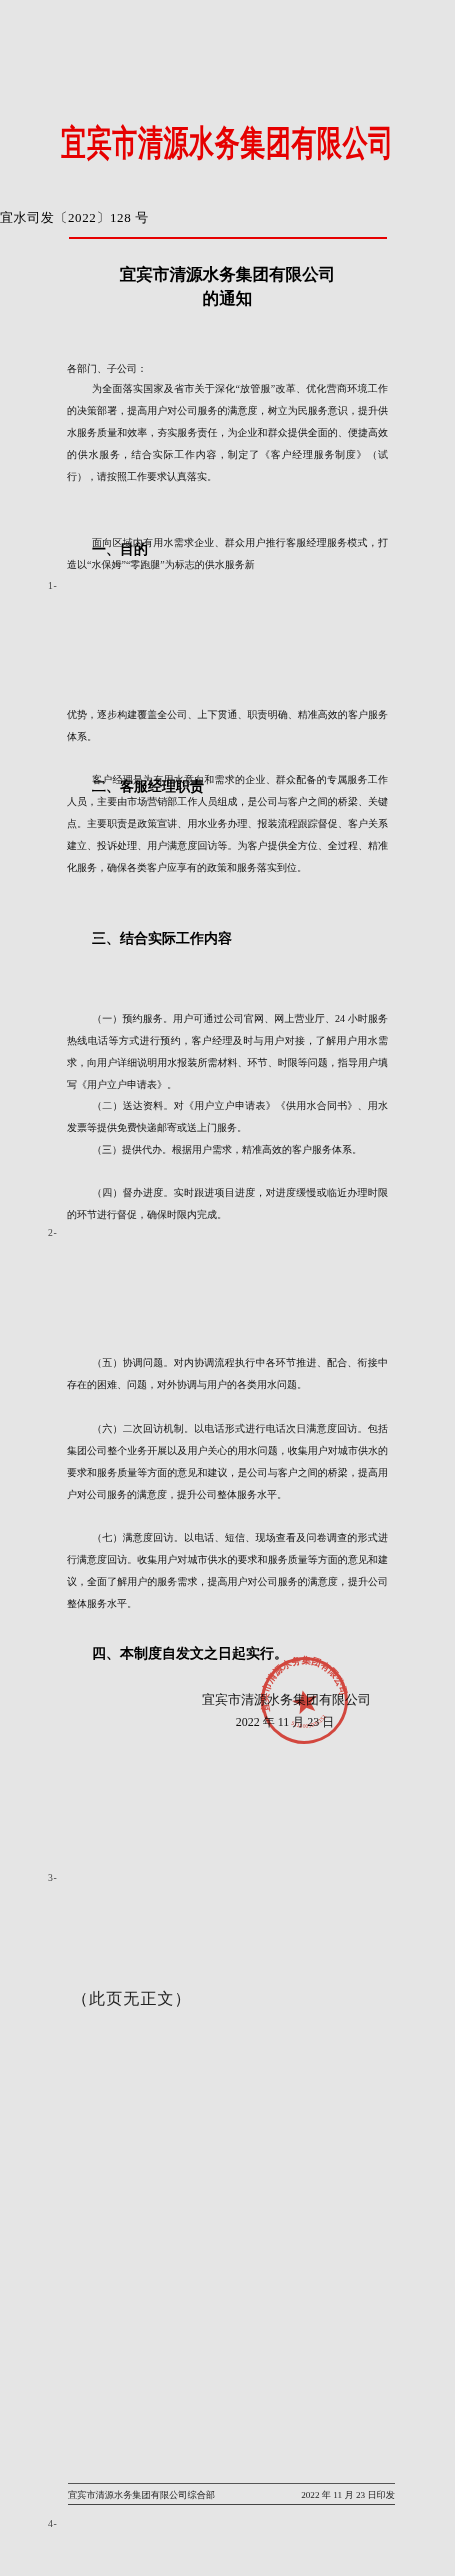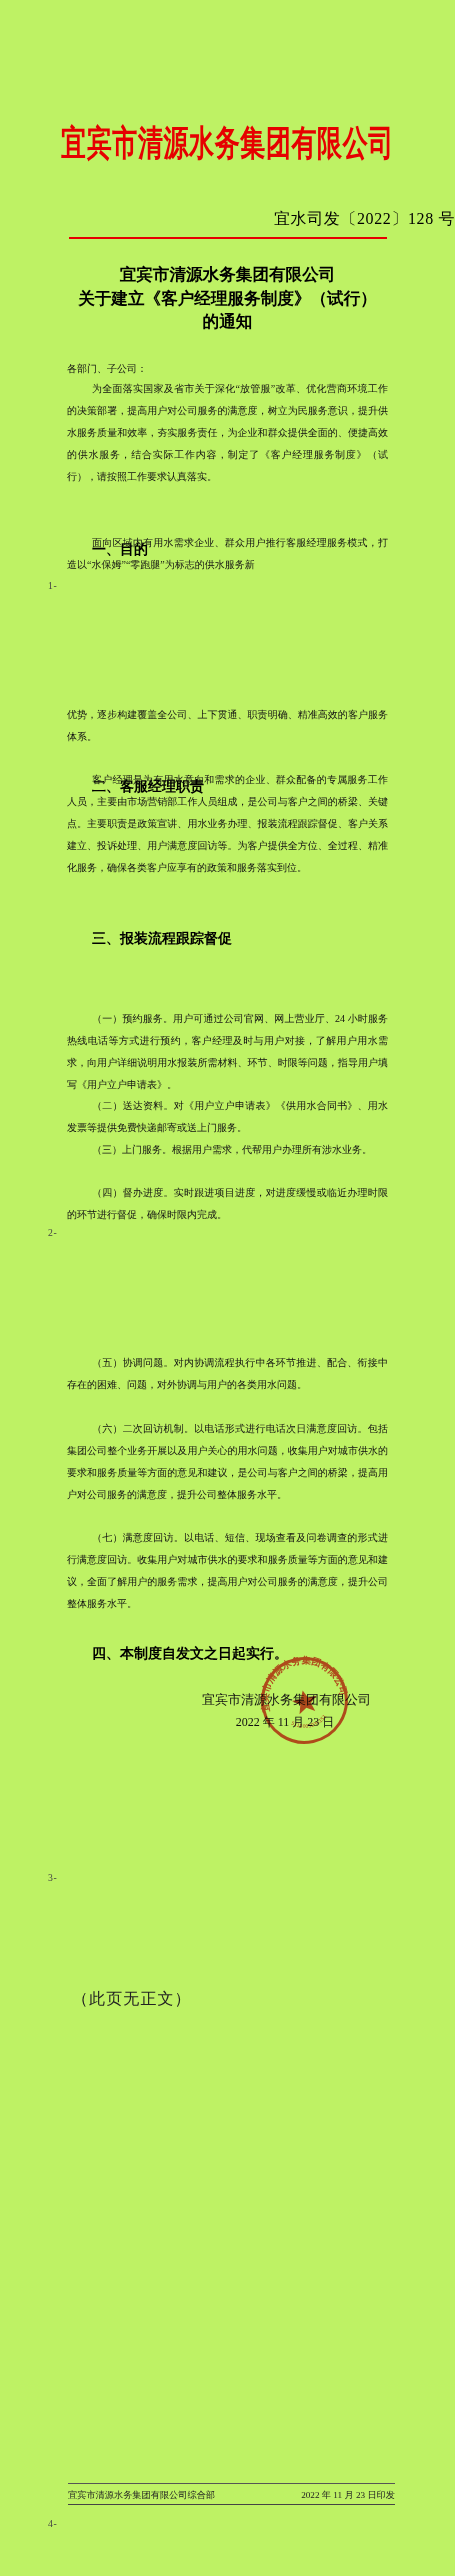--- a/index.html
+++ b/index.html
@@ -1,39 +1,39 @@
 <!DOCTYPE html>
 <html style="font-size:9.2px"><head>
 <meta charset="utf-8">
 <style>
   html, body { margin: 0; padding: 0; background: #ffffff; }
   .document {
     position: relative;
     width: 455px;
     height: 2576px;
-    background: #bef264;
+    background: #e5e5e5;
     font-family: "Liberation Serif", "DejaVu Serif", serif;
     color: #1a1a1a;
     overflow: hidden;
   }
   .abs { position: absolute; }
   .org-title {
     top: 119px; left: 0; width: 455px;
     text-align: center;
     font-size: 25px; font-weight: bold;
     color: #e60000;
     transform: scaleY(1.42);
     transform-origin: top center;
     letter-spacing: 0.6px;
     white-space: nowrap;
   }
   .doc-number {
     top: 209px; left: 0; width: 455px;
-    text-align: right;
-    font-size: 16px; color: #000;
+    text-align: left;
+    font-size: 13px; color: #000;
     letter-spacing: 0.6px;
   }
   .red-rule {
     top: 237px; left: 69px; width: 318px; height: 1.7px;
     background: #e60000;
   }
   .doc-title {
     top: 263px; left: 0; width: 455px;
     text-align: center;
     font-size: 16.6px; font-weight: bold;
@@ -97,48 +97,47 @@
 <div class="document">
 
   <div class="abs org-title">宜宾市清源水务集团有限公司</div>
 
   <div class="abs doc-number">宜水司发〔2022〕128 号</div>
 
   <div class="abs red-rule"></div>
 
   <div class="abs doc-title">
     <div>宜宾市清源水务集团有限公司</div>
-    <div>关于建立《客户经理服务制度》（试行）</div>
     <div>的通知</div>
   </div>
 
   <div class="abs body-text" style="top:358px">各部门、子公司：</div>
 
   <div class="abs body-text indent" style="top:378px">为全面落实国家及省市关于深化“放管服”改革、优化营商环境工作的决策部署，提高用户对公司服务的满意度，树立为民服务意识，提升供水服务质量和效率，夯实服务责任，为企业和群众提供全面的、便捷高效的供水服务，结合实际工作内容，制定了《客户经理服务制度》（试行），请按照工作要求认真落实。</div>
 
   <div class="abs heading" style="top:510px">一、目的</div>
 
   <div class="abs body-text indent" style="top:532px">面向区域内有用水需求企业、群众用户推行客服经理服务模式，打造以“水保姆”“零跑腿”为标志的供水服务新</div>
 
   <div class="abs page-marker" style="top:580px">1-</div>
 
   <div class="abs body-text" style="top:704px">优势，逐步构建覆盖全公司、上下贯通、职责明确、精准高效的客户服务体系。</div>
 
   <div class="abs heading" style="top:747px">二、客服经理职责</div>
 
   <div class="abs body-text indent" style="top:769px">客户经理是为有用水意向和需求的企业、群众配备的专属服务工作人员，主要由市场营销部工作人员组成，是公司与客户之间的桥梁、关键点。主要职责是政策宣讲、用水业务办理、报装流程跟踪督促、客户关系建立、投诉处理、用户满意度回访等。为客户提供全方位、全过程、精准化服务，确保各类客户应享有的政策和服务落实到位。</div>
 
-  <div class="abs heading" style="top:899px">三、报装流程跟踪督促</div>
+  <div class="abs heading" style="top:899px">三、结合实际工作内容</div>
 
 
   <div class="abs body-text indent" style="top:1008px">（一）预约服务。用户可通过公司官网、网上营业厅、24 小时服务热线电话等方式进行预约，客户经理及时与用户对接，了解用户用水需求，向用户详细说明用水报装所需材料、环节、时限等问题，指导用户填写《用户立户申请表》。</div>
 
   <div class="abs body-text indent" style="top:1095px">（二）送达资料。对《用户立户申请表》《供用水合同书》、用水发票等提供免费快递邮寄或送上门服务。</div>
 
-  <div class="abs body-text indent" style="top:1139px">（三）上门服务。根据用户需求，代帮用户办理所有涉水业务。</div>
+  <div class="abs body-text indent" style="top:1139px">（三）提供代办。根据用户需求，精准高效的客户服务体系。</div>
 
   <div class="abs body-text indent" style="top:1182px">（四）督办进度。实时跟进项目进度，对进度缓慢或临近办理时限的环节进行督促，确保时限内完成。</div>
 
   <div class="abs page-marker" style="top:1227px">2-</div>
 
   <div class="abs body-text indent" style="top:1352px">（五）协调问题。对内协调流程执行中各环节推进、配合、衔接中存在的困难、问题，对外协调与用户的各类用水问题。</div>
 
   <div class="abs body-text indent" style="top:1418px">（六）二次回访机制。以电话形式进行电话次日满意度回访。包括集团公司整个业务开展以及用户关心的用水问题，收集用户对城市供水的要求和服务质量等方面的意见和建议，是公司与客户之间的桥梁，提高用户对公司服务的满意度，提升公司整体服务水平。</div>
 
   <div class="abs body-text indent" style="top:1527px">（七）满意度回访。以电话、短信、现场查看及问卷调查的形式进行满意度回访。收集用户对城市供水的要求和服务质量等方面的意见和建议，全面了解用户的服务需求，提高用户对公司服务的满意度，提升公司整体服务水平。</div>

